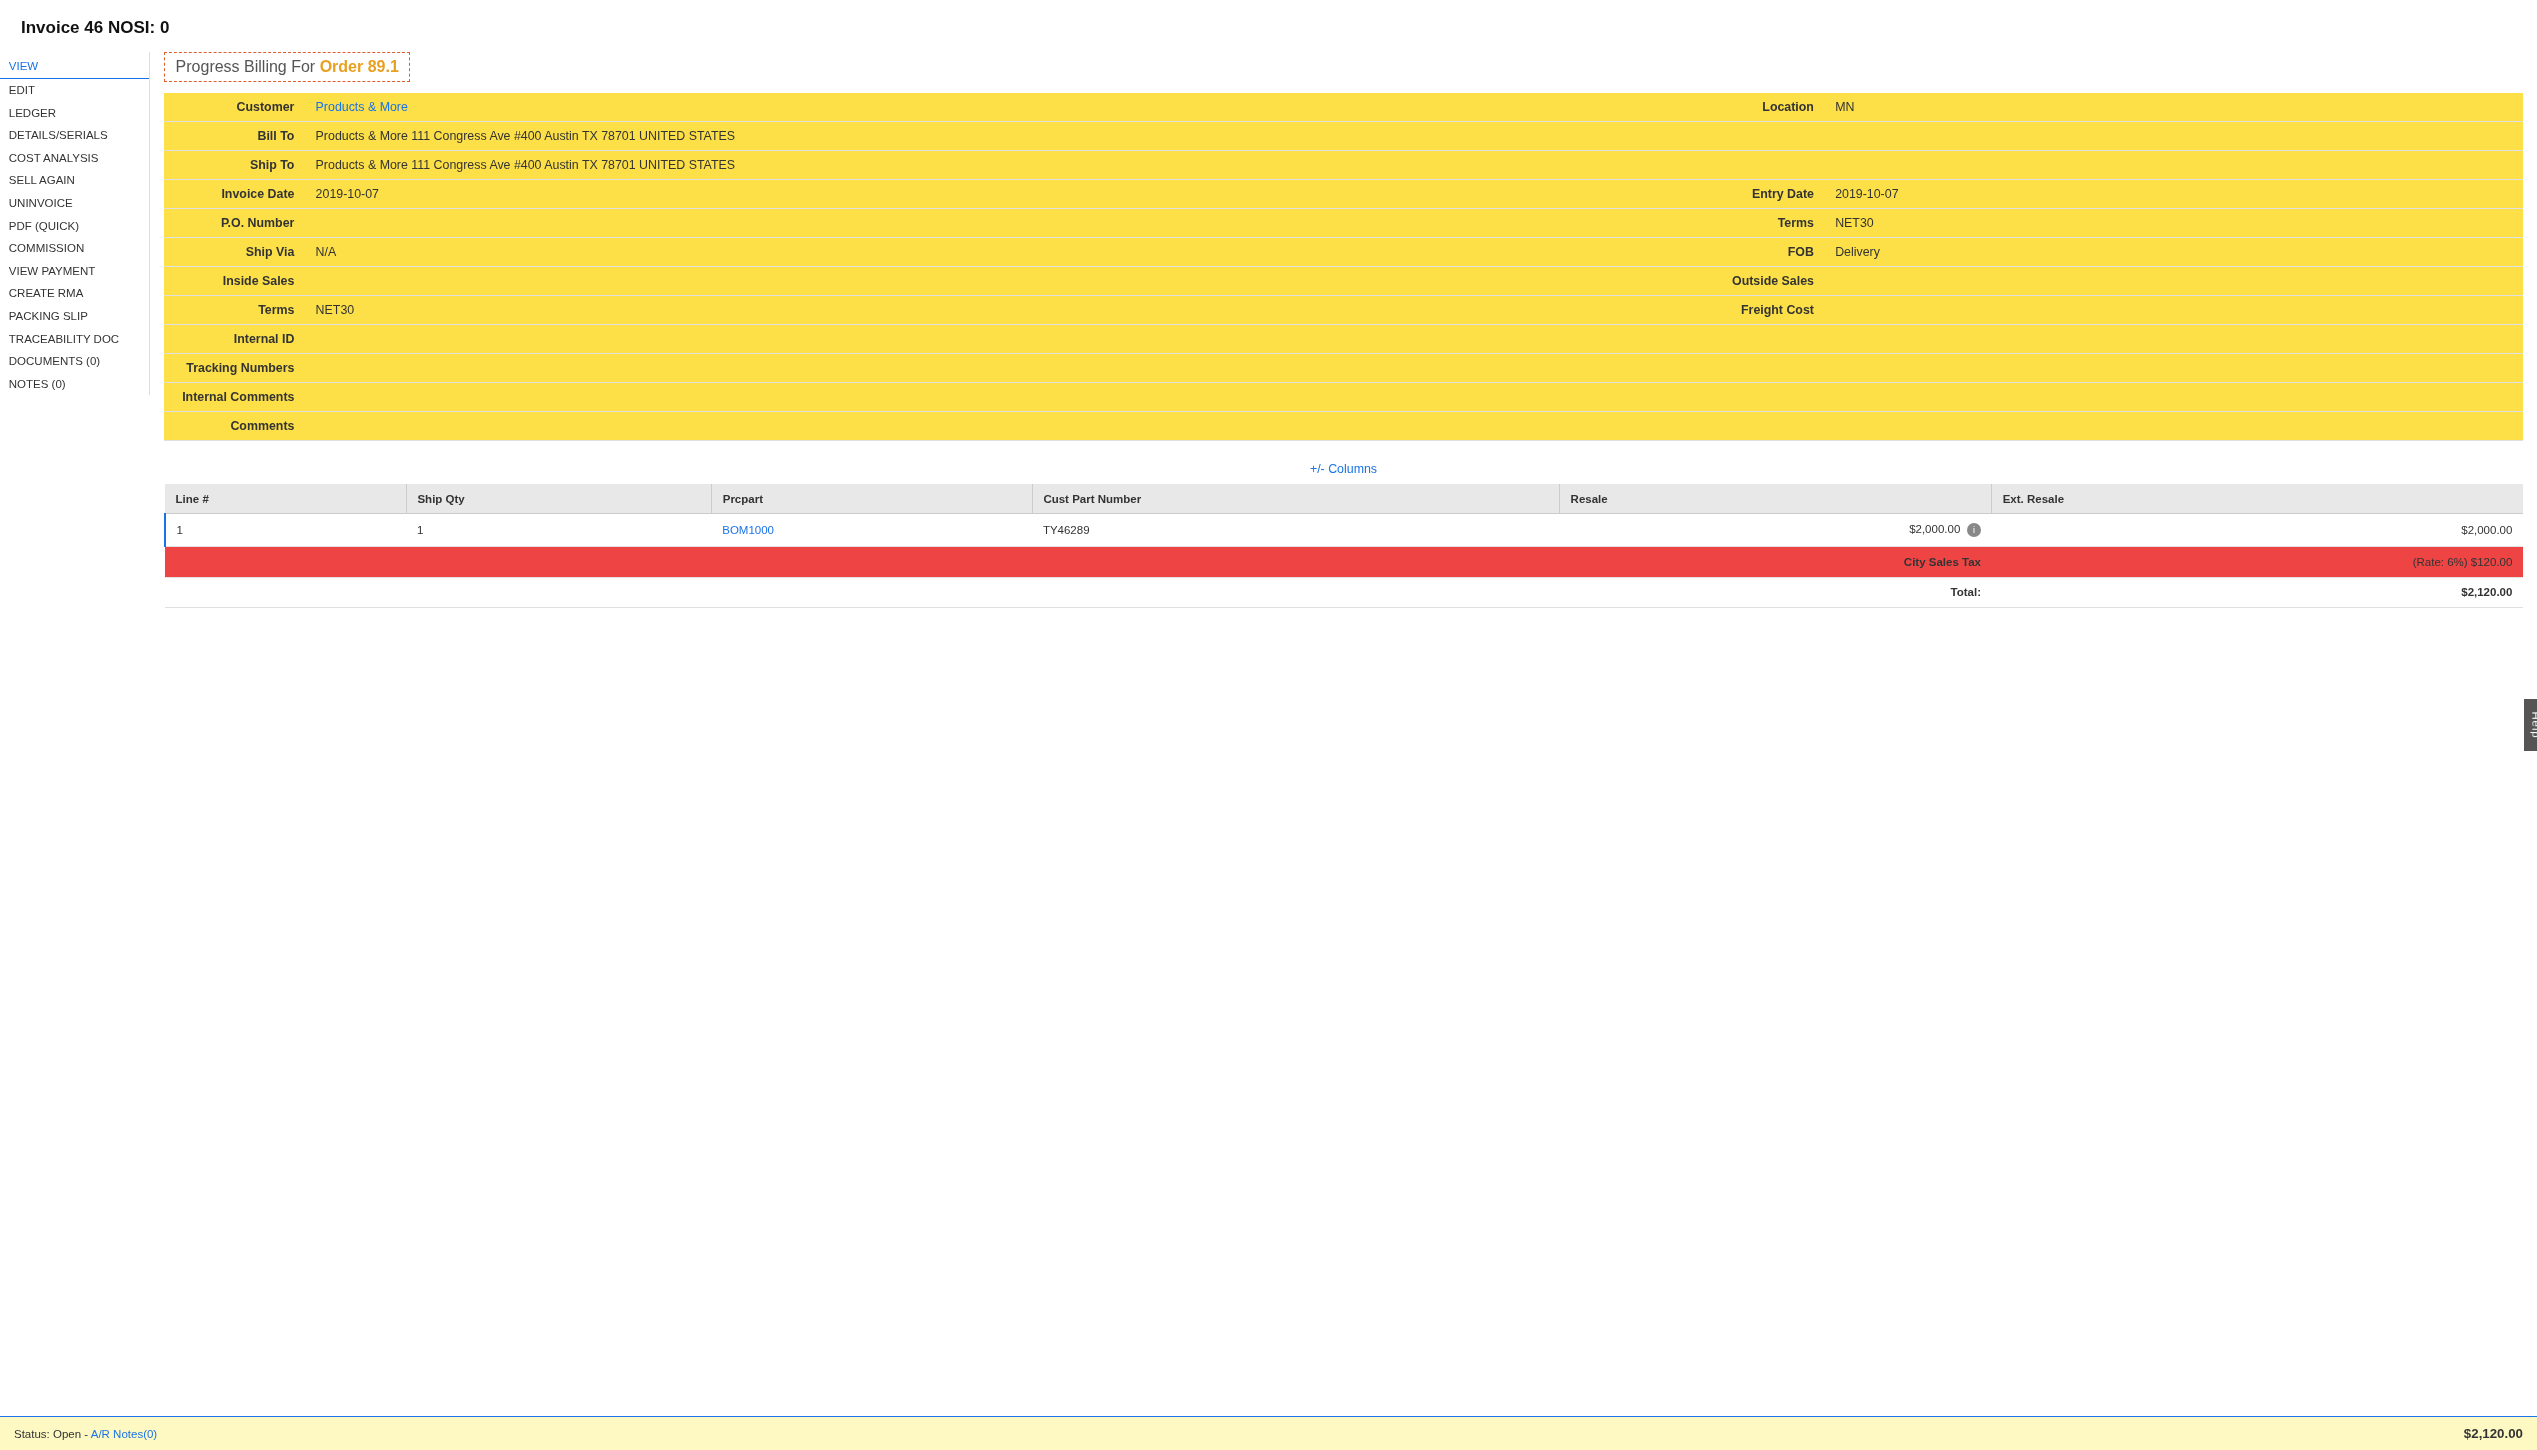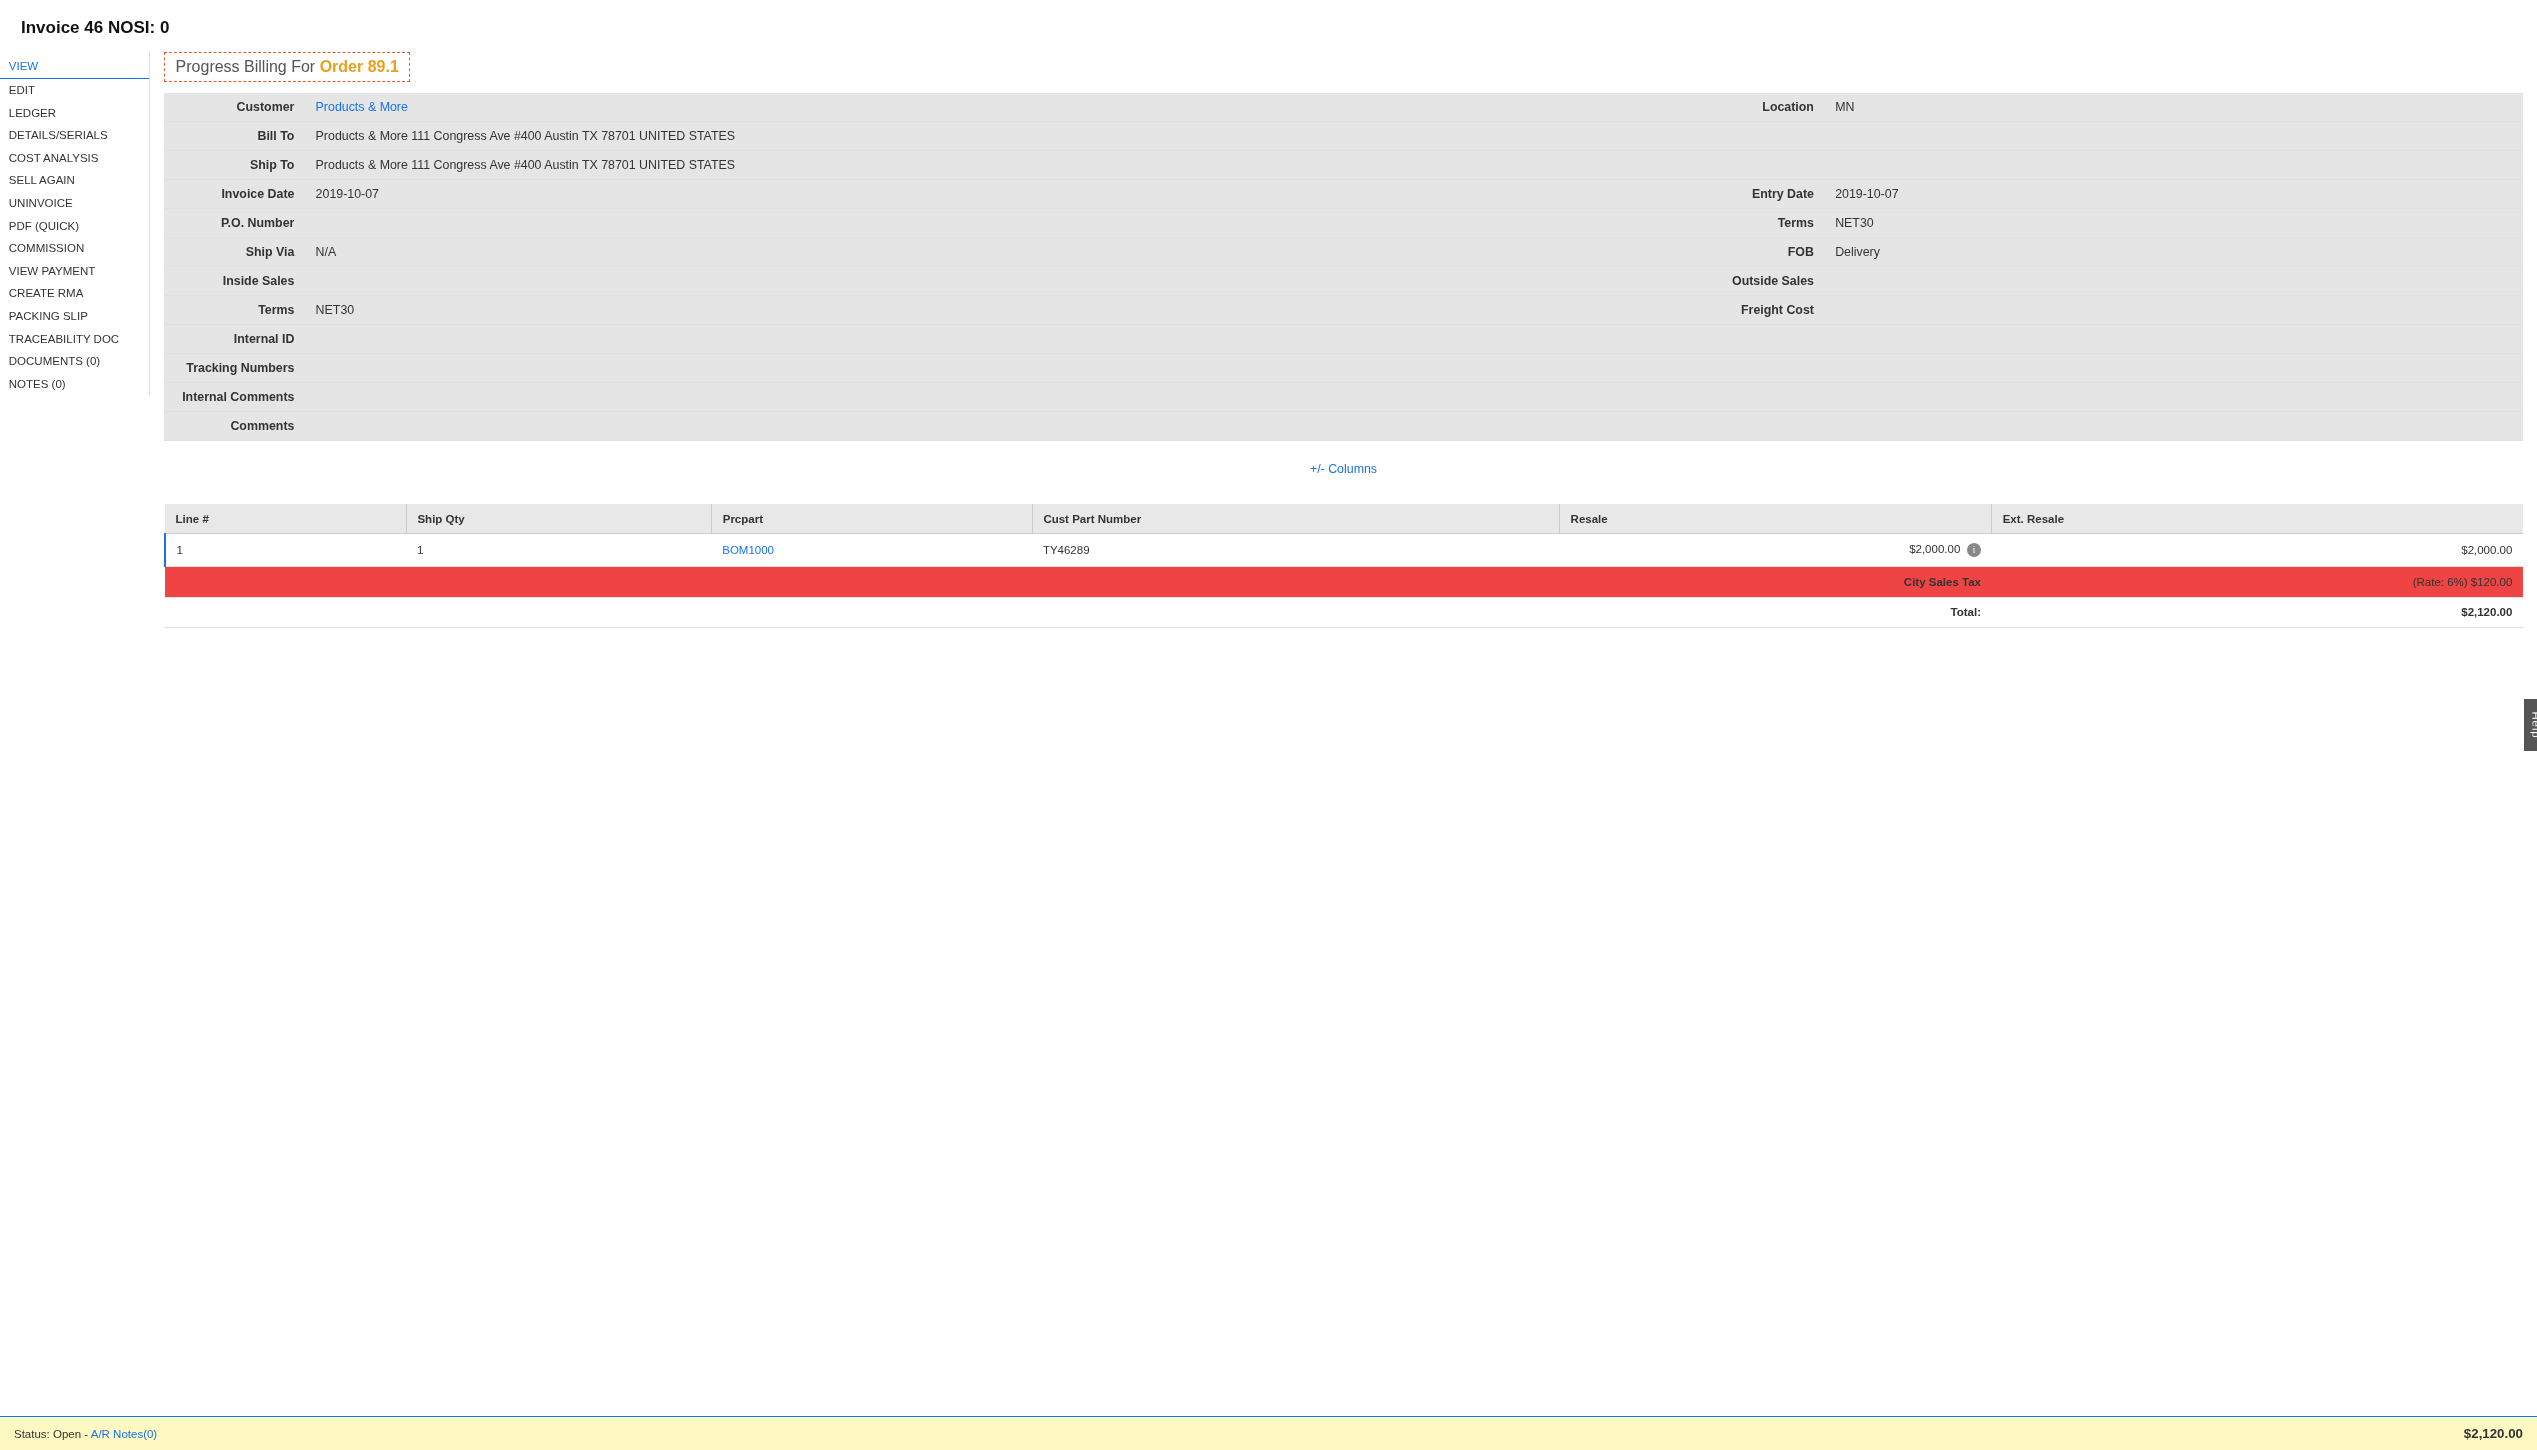--- a/index.html
+++ b/index.html
@@ -52,21 +52,21 @@
 
     .progress-billing-link a {
       color: #e8a020;
       text-decoration: none;
       font-weight: bold;
     }
 
     .info-table {
       width: 100%;
       border-collapse: collapse;
-      background: #e5e5e5;
+      background: #fde047;
       margin-bottom: 14px;
     }
 
     .info-table tr {
       border-bottom: 0.9px solid #e0e0e0;
     }
 
     .info-table td {
       padding: 7px 10.6px;
       vertical-align: top;
@@ -105,21 +105,21 @@
       text-align: center;
       padding: 7px;
       color: #1a73e8;
       cursor: pointer;
       font-size: 12.4px;
     }
 
     .data-table {
       width: 100%;
       border-collapse: collapse;
-      margin-top: 21px;
+      margin-top: 1px;
     }
 
     .data-table thead tr {
       background: #e8e8e8;
       border-bottom: 1.8px solid #ccc;
     }
 
     .data-table thead th {
       padding: 8.8px 10.6px;
       text-align: left;

